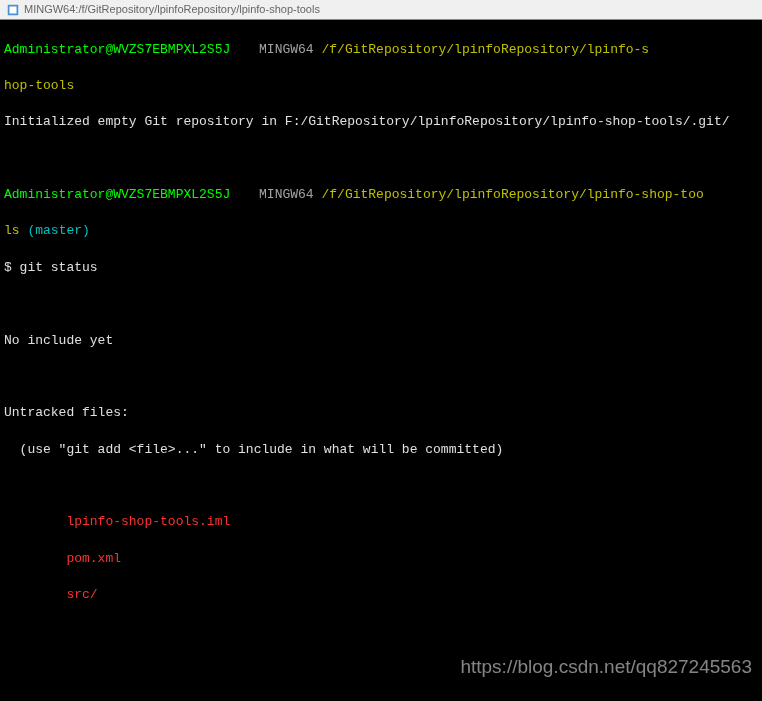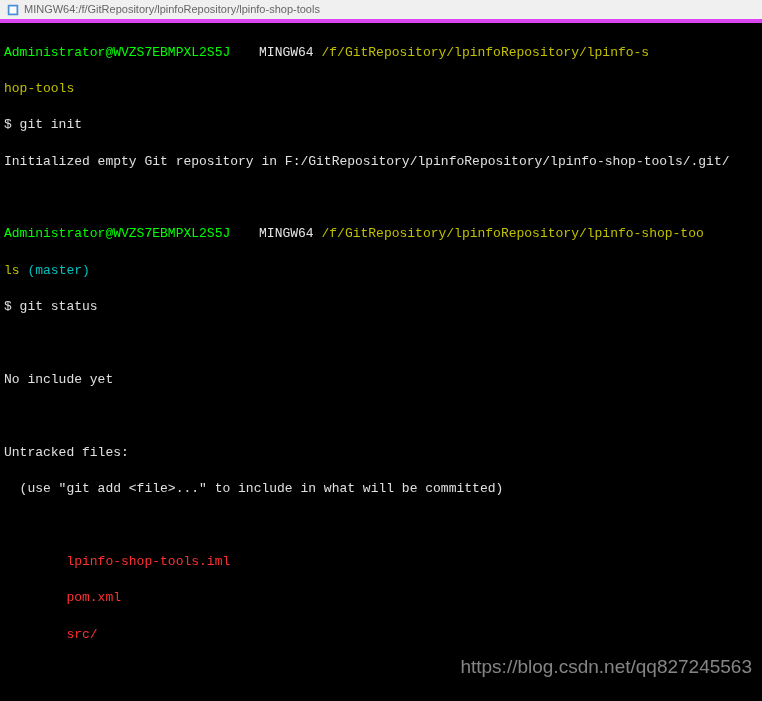--- a/index.html
+++ b/index.html
@@ -13,37 +13,37 @@
       height: 701px;
       overflow: hidden;
       position: relative;
     }
     .titlebar {
       background: #f0f0f0;
       color: #666;
       padding: 2px 6px;
       font-family: Arial, sans-serif;
       font-size: 11px;
-      border-bottom: 4px solid #d946ef;
+      border-bottom: 1px solid #d946ef;
       display: flex;
       align-items: center;
       gap: 4px;
     }
     .titlebar-icon {
       width: 14px;
       height: 14px;
       display: inline-block;
     }
     .terminal {
       padding: 2px 4px;
       white-space: pre;
       font-family: Consolas, "Courier New", monospace;
     }
     .user { color: #00ff00; font-family: Liberation Mono, monospace; }
-    .host { color: #e5e5e5; padding-left: 21px; }
+    .host { color: #a3a3a3; padding-left: 21px; }
     .path { color: #c0c000; }
     .branch { color: #00c0c0; }
     .white { color: #e0e0e0; }
     .red { color: #ff3030; }
     .block { display: block; }
     .watermark {
       position: absolute;
       bottom: 20px;
       right: 10px;
       color: rgba(220,220,220,0.6);
@@ -61,21 +61,20 @@
         <rect x="2" y="2" width="12" height="12" fill="#4a90d9"></rect>
         <rect x="4" y="4" width="8" height="8" fill="#fff"></rect>
       </svg>
   </span>
   <span>MINGW64:/f/GitRepository/lpinfoRepository/lpinfo-shop-tools</span>
 </div>
 
 <div class="terminal">
 <span class="block"><span class="user">Administrator@WVZS7EBMPXL2S5J</span> <span class="host">MINGW64</span> <span class="path">/f/GitRepository/lpinfoRepository/lpinfo-s</span></span>
 <span class="block path">hop-tools</span>
-<span class="block white">$ git init</span>
 <span class="block white">Initialized empty Git repository in F:/GitRepository/lpinfoRepository/lpinfo-shop-tools/.git/</span>
 <span class="block"> </span>
 <span class="block"><span class="user">Administrator@WVZS7EBMPXL2S5J</span> <span class="host">MINGW64</span> <span class="path">/f/GitRepository/lpinfoRepository/lpinfo-shop-too</span></span>
 <span class="block"><span class="path">ls</span> <span class="branch">(master)</span></span>
 <span class="block white">$ git status</span>
 <span class="block"> </span>
 <span class="block white">No include yet</span>
 <span class="block"> </span>
 <span class="block white">Untracked files:</span>
 <span class="block white">  (use "git add &lt;file&gt;..." to include in what will be committed)</span>

